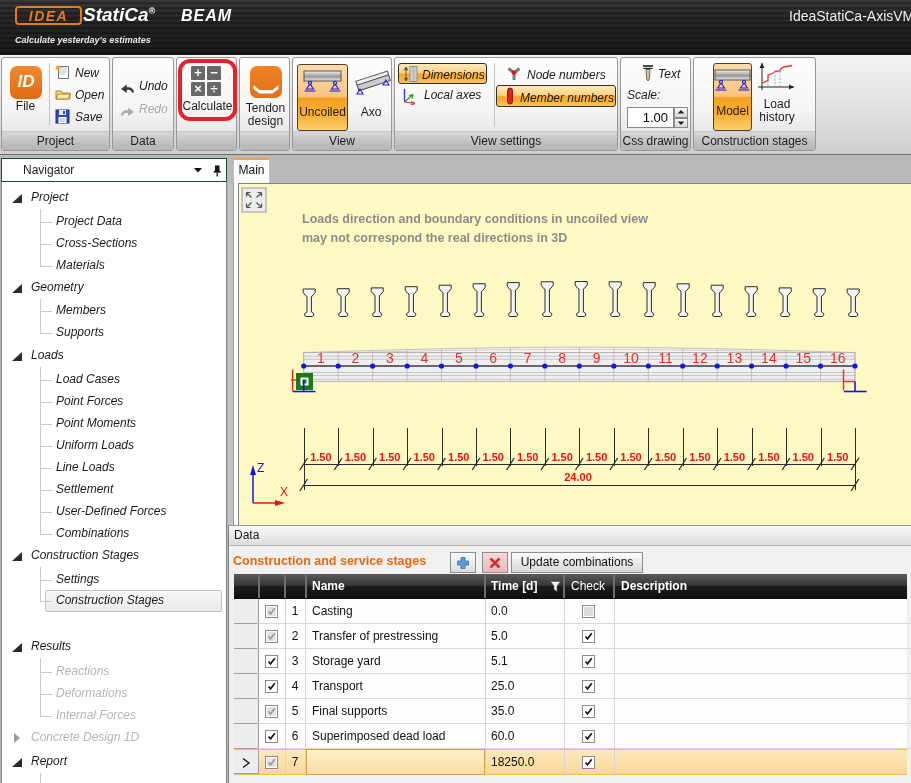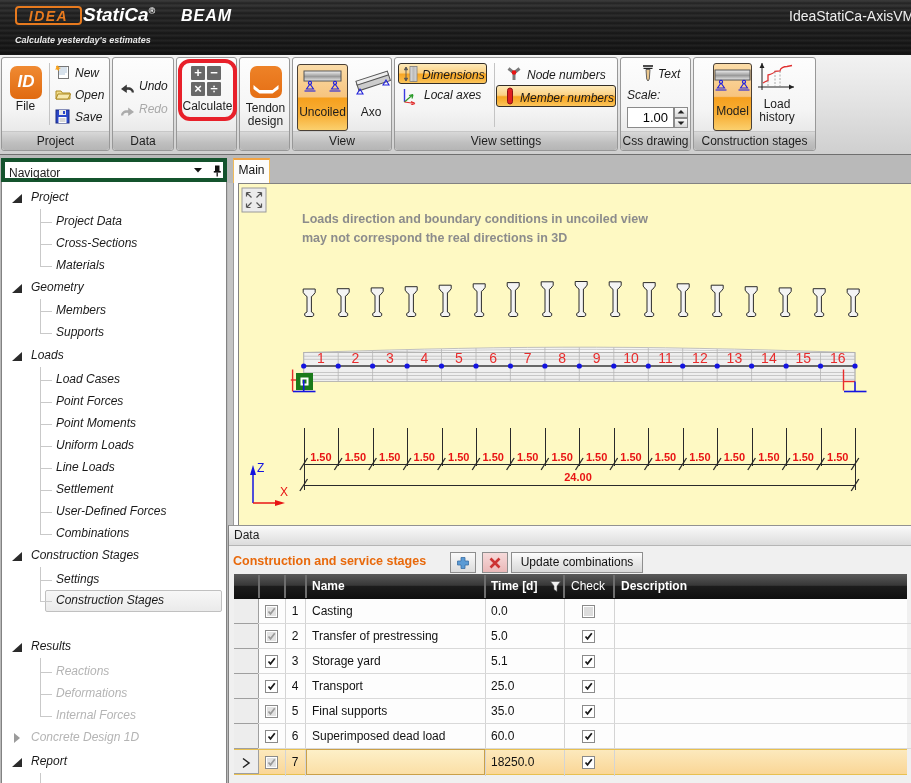--- a/index.html
+++ b/index.html
@@ -25,22 +25,22 @@
 .grplabel { position:absolute; left:0; right:0; bottom:0; height:19px;
   background:linear-gradient(180deg,#d8d8d8 0%,#bfbfbf 60%,#b5b5b5 100%);
   border-top:1px solid #c7c7c7; border-radius:0 0 3px 3px;
   text-align:center; font-size:12px; color:#1d1d1d; line-height:18px; }
 .btnlabel { position:absolute; font-size:12px; color:#1d1d1d; text-align:center; line-height:13px; }
 .orangesel { background:linear-gradient(180deg,#fde9b8 0%,#fbd184 46%,#f7a623 54%,#f9b53e 80%,#fbc65f 100%);
   border:1px solid #332e28; border-radius:3px; }
 .orangebig { background:linear-gradient(180deg,#fbdca8 0%,#f7c47e 49%,#f6a01e 51%,#f8b23c 80%,#fbd06e 100%);
   border:1px solid #4a4036; border-radius:3px; }
 #nav { position:absolute; left:0; top:155px; width:228px; height:628px; background:#b9b9b9; }
-#navhdr { left:1px; top:3px; width:226px; height:24px; background:#ffffff; border:4px solid #14532d;
-  font-size:12px; color:#1d1d1d; line-height:22px; padding-left:4px; }
+#navhdr { left:1px; top:3px; width:226px; height:24px; background:#ffffff; border:1px solid #14532d;
+  font-size:12px; color:#1d1d1d; line-height:22px; padding-left:21px; }
 #navbody { left:1px; top:27px; width:226px; height:601px; background:#ffffff;
   border-left:1px solid #828282; border-right:1px solid #828282; }
 .titem { position:absolute; font-size:12px; color:#1a1a1a; white-space:nowrap;font-style:italic; }
 #tabbar { position:absolute; left:228px; top:155px; width:683px; height:28px; background:#b9b9b9; }
 #maintab { left:5px; top:3px; width:37px; height:25px; background:#fcfcfc; border:1px solid #f0bc5c; border-bottom:none;
   border-top:2px solid #f2a444; font-size:12px; text-align:center; line-height:20px; color:#111; }
 #pagebg { position:absolute; left:233px; top:183px; width:678px; height:342px; background:#ffffff; }
 #pageedge { position:absolute; left:233px; top:183px; width:1px; height:342px; background:#9a9a9a; }
 #graystrip { position:absolute; left:228px; top:183px; width:5px; height:342px; background:#c4c4c4; }
 #canvas { position:absolute; left:238px; top:183px; width:673px; height:342px; background:#fef9c3;

